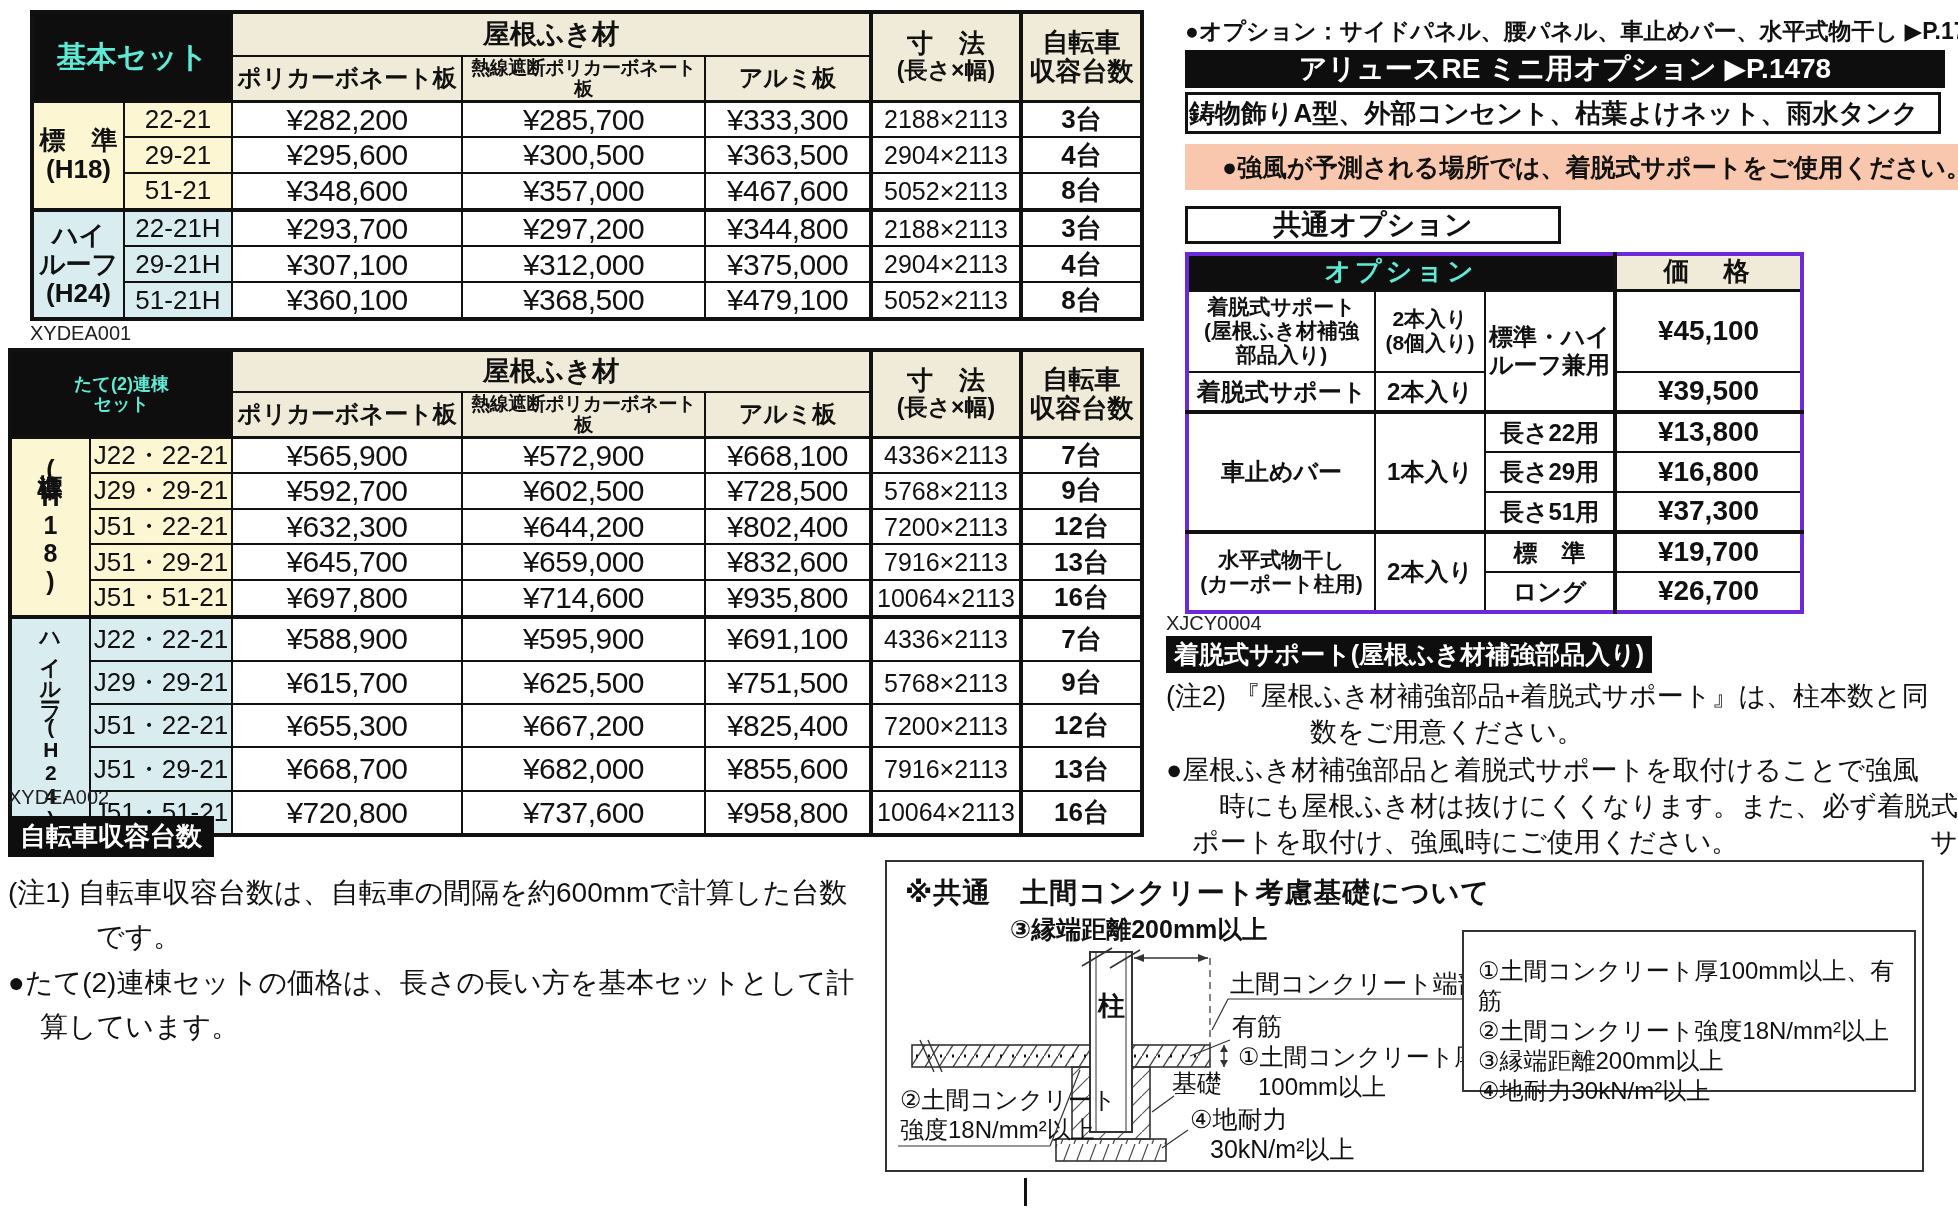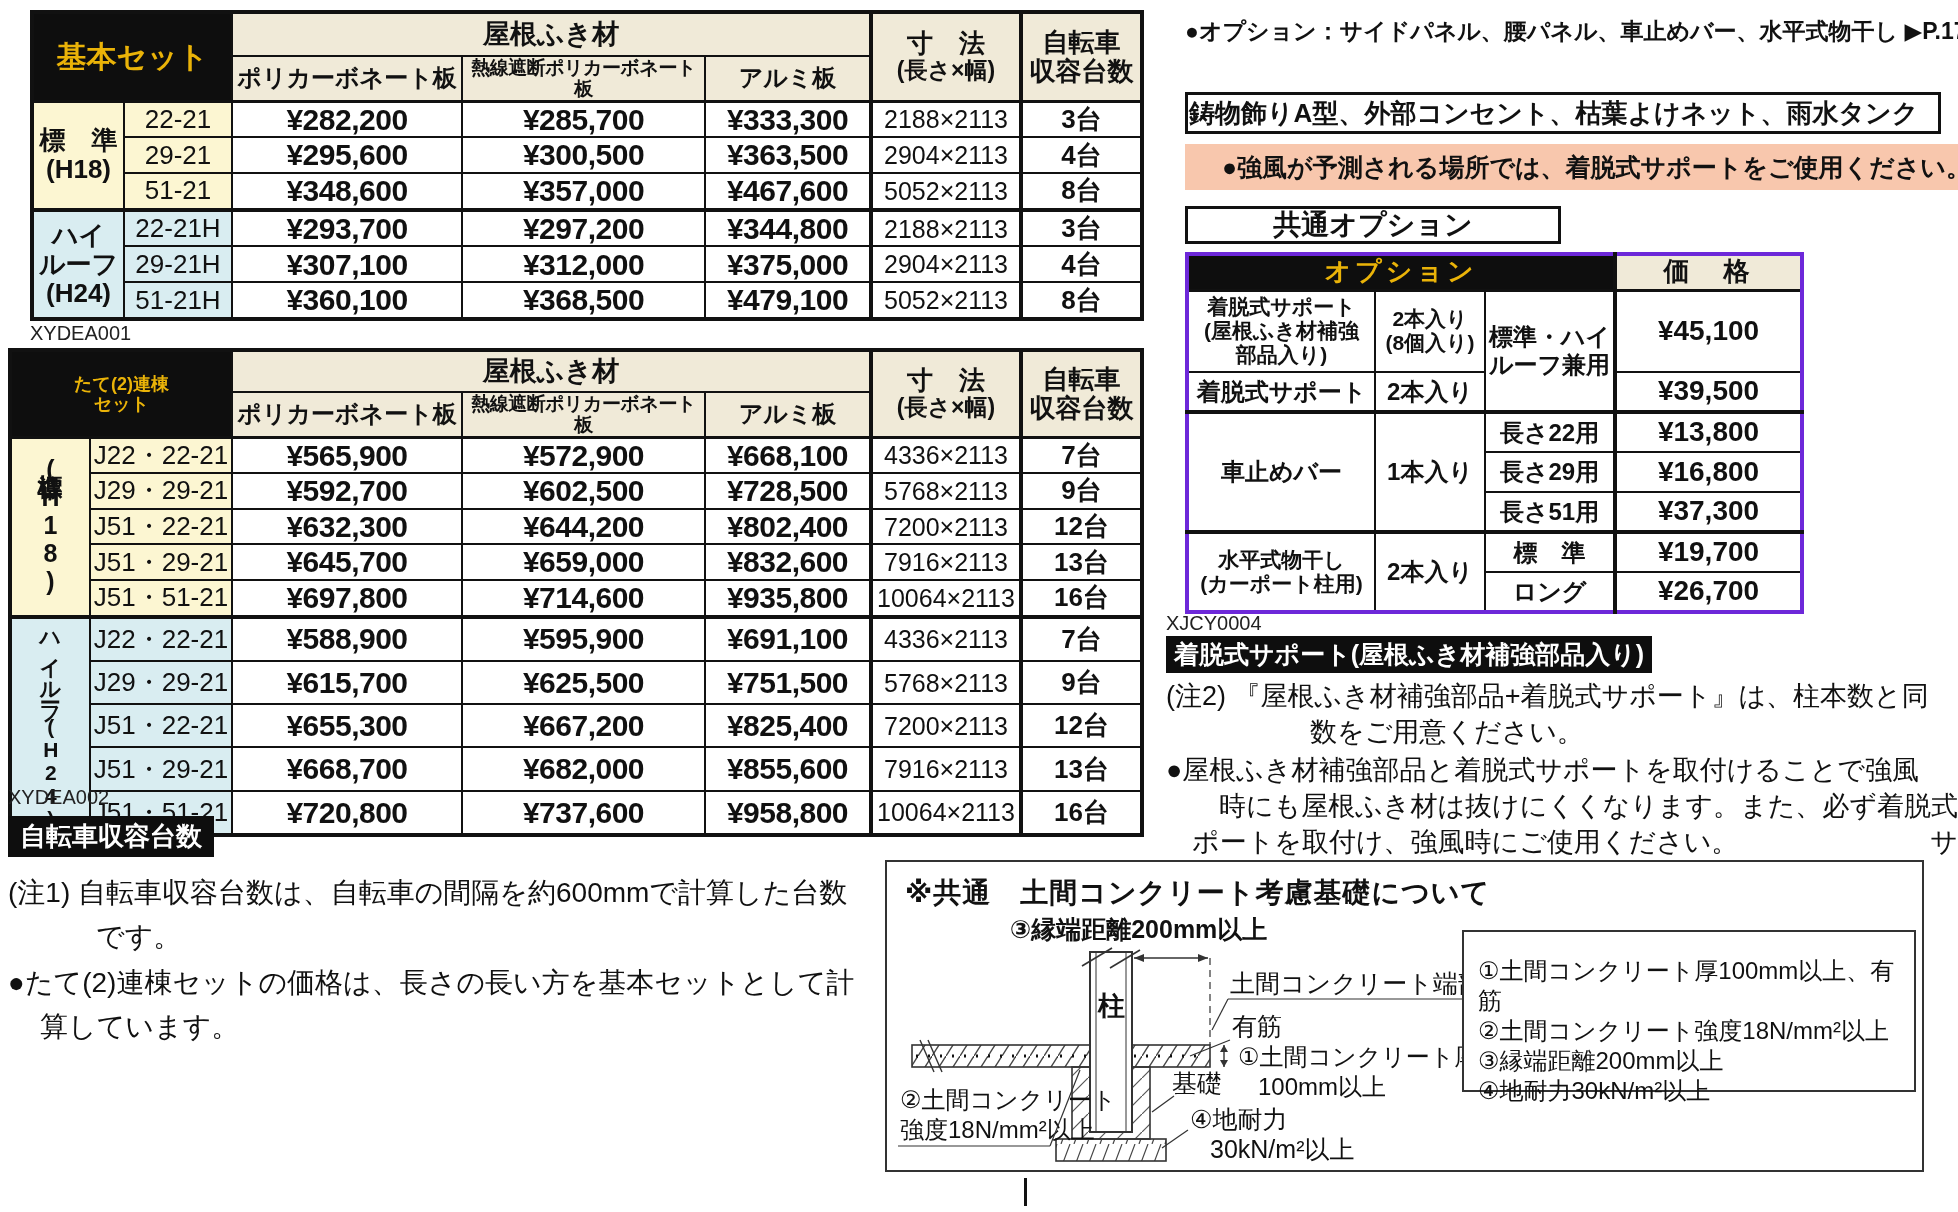--- a/index.html
+++ b/index.html
@@ -3,36 +3,36 @@
 <meta charset="utf-8">
 <style>
   html,body{margin:0;padding:0;background:#fff;}
   .page{position:relative;width:1958px;height:1212px;background:#fff;overflow:hidden;
         font-family:"Liberation Sans","DejaVu Sans",sans-serif;color:#111;}
   .abs{position:absolute;}
 
   
   table.pt{border-collapse:collapse;table-layout:fixed;position:absolute;background:#fff;border:4px solid #111;}
   .pt th,.pt td{border:2px solid #111;text-align:center;vertical-align:middle;padding:0;line-height:1.12;overflow:hidden;}
-  .blk{background:#0e0e0e;color:#eab308;}
+  .blk{background:#0e0e0e;color:#5eead4;}
   .bg1{background:#f0ead8;}
   .cream{background:#fcf6d2;}
   .blue{background:#d9edf1;}
   .tl{border-left:4px solid #111 !important;}
   .tt th,.tt td{border-top:4px solid #111 !important;}
   .tb{border-bottom:3px solid #111 !important;}
   .fz-corner{font-size:30px;font-weight:bold;}
   .fz-corner2{font-size:18px;font-weight:bold;line-height:1.2;}
   .fz-group{font-size:27px;font-weight:bold;}
   .fz-sub{font-size:24px;font-weight:bold;}
   .fz-sub-sm{font-size:19px;font-weight:bold;letter-spacing:-0.5px;}
   .hdr2 .l1{display:block;font-size:26px;font-weight:bold;}
   .hdr2 .l2{display:block;font-size:23px;font-weight:bold;}
   .code{font-size:26px;}
-  .price{font-size:30px;font-weight:bold;letter-spacing:-0.5px;margin-left:44px;}
+  .price{font-size:30px;font-weight:normal;letter-spacing:-0.5px;margin-left:44px;}
   .dim{font-size:25px;}
   .bike{font-size:26px;font-weight:bold;}
   .slabel{font-size:26px;font-weight:bold;line-height:1.25;}
   .vert{writing-mode:vertical-rl;text-orientation:upright;font-weight:bold;display:inline-block;}
   .cap{font-size:20px;color:#222;}
 
   
   .blabel{background:#0e0e0e;color:#fff;font-weight:bold;font-size:26px;padding:3px 12px;display:inline-block;}
   .note{font-size:28px;}
   .noteR{font-size:27px;text-align:right;}
@@ -278,20 +278,21 @@
   <div class="abs blabel" style="left:8px;top:816px;">自転車収容台数</div>
   <div class="abs note" style="left:8px;top:874px;">
     <span>(注1)</span>
     <span>自転車収容台数は、自転車の間隔を約600mmで計算した台数</span>
   </div>
   <div class="abs note" style="left:96px;top:918px;">です。</div>
   <div class="abs note" style="left:8px;top:964px;">●たて(2)連棟セットの価格は、長さの長い方を基本セットとして計</div>
   <div class="abs note" style="left:40px;top:1008px;">算しています。</div>
 
   <div class="abs optline" style="left:1185px;top:16px;width:770px;">●オプション：サイドパネル、腰パネル、車止めバー、水平式物干し ▶P.1780</div>
+  <div class="abs barblk" style="left:1185px;top:50px;width:760px;height:38px;">アリュースRE ミニ用オプション ▶P.1478</div>
   <div class="abs itembox" style="left:1185px;top:92px;width:749px;height:36px;">鋳物飾りA型、外部コンセント、枯葉よけネット、雨水タンク</div>
   <div class="abs warn" style="left:1185px;top:144px;width:757px;height:46px;padding-left:37px;">●強風が予測される場所では、着脱式サポートをご使用ください。</div>
   <div class="abs titlebox" style="left:1185px;top:206px;width:370px;height:32px;">共通オプション</div>
 
   <table class="ot" style="left:1185px;top:252px;width:615px;">
     <colgroup>
         <col style="width:188px">
         <col style="width:110px">
         <col style="width:130px">
         <col style="width:187px">

